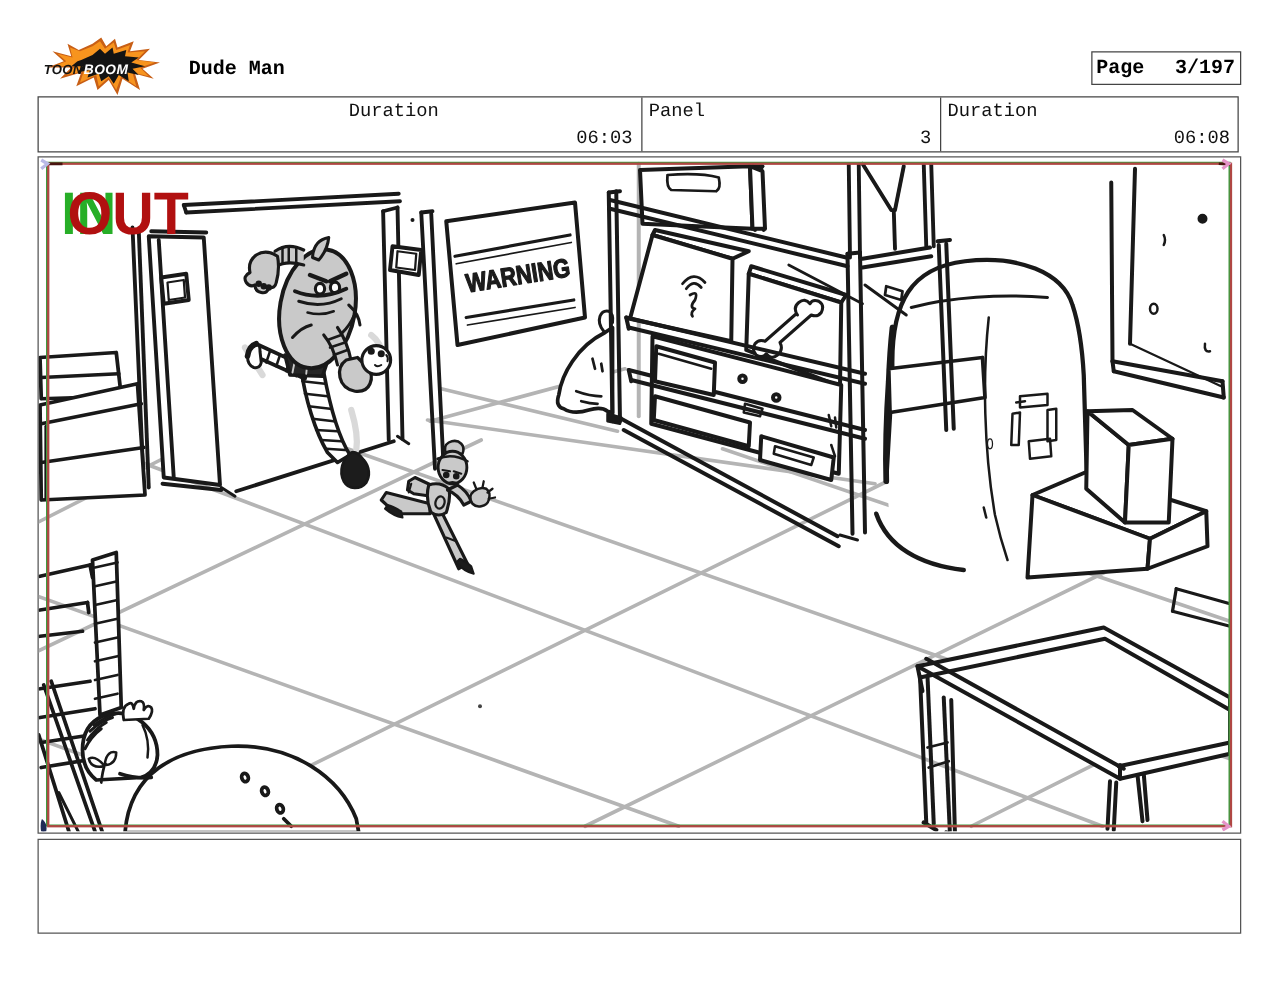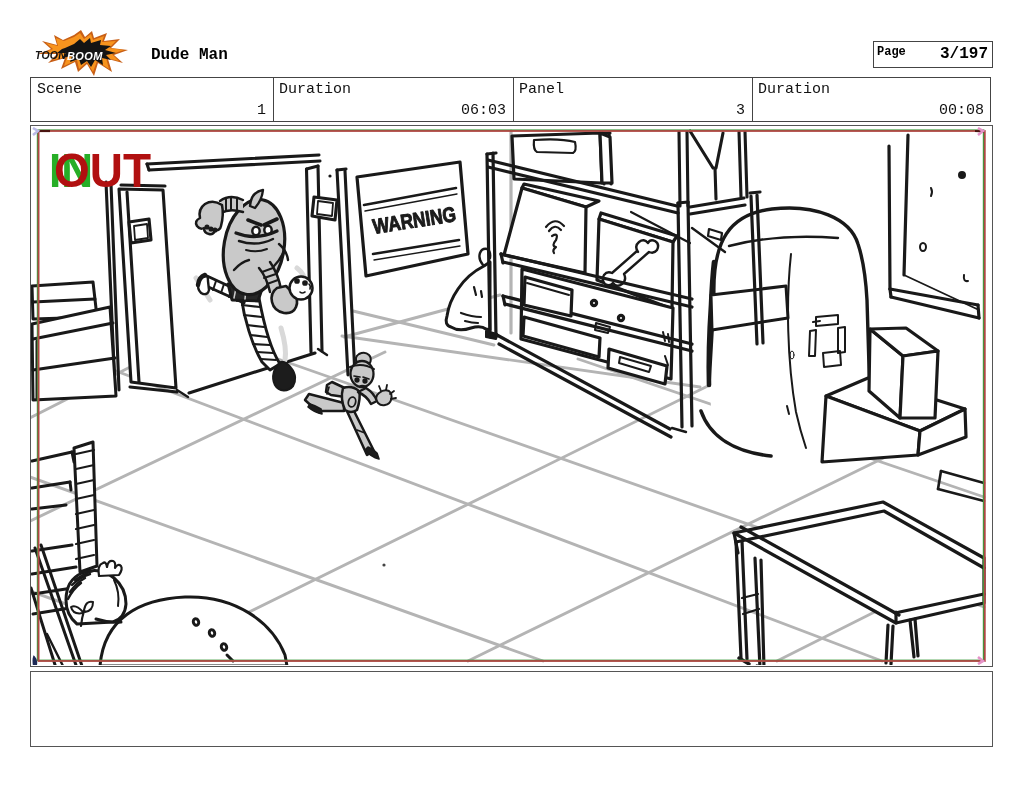--- a/index.html
+++ b/index.html
@@ -4,47 +4,43 @@
 html,body{margin:0;padding:0;width:1024px;height:793px;background:#fff;overflow:hidden;}
 body{font-family:"Liberation Mono",monospace;position:relative;}
 .abs{position:absolute;}
 .celllab{position:absolute;top:3px;left:6px;font-size:15px;color:#111;}
 .cellval{position:absolute;bottom:2px;right:7px;font-size:15px;color:#111;}
 </style></head>
 <body>
 
 <div class="abs" style="left:135px;top:46px;font-size:16px;font-weight:bold;color:#000;margin-left:16px;">Dude&nbsp;Man</div>
 <div class="abs" style="left:873px;top:41px;width:118px;height:25px;border:1px solid #444;"></div>
-<div class="abs" style="left:877px;top:45px;font-size:12px;font-weight:bold;color:#000;">Page</div>
+<div class="abs" style="left:877px;top:45px;font-size:16px;font-weight:bold;color:#000;">Page</div>
 <div class="abs" style="right:36px;top:45px;font-size:16px;font-weight:bold;color:#000;margin-left:40px;">3/197</div>
 
 <svg class="abs" style="left:33px;top:28px" width="95" height="50" viewBox="0 0 95 50">
  <polygon points="30,12 41,7 48,2 52,9 59,3 61,10 74,5 71,13 87,11 78,20 95,22 81,27 90,35 75,31 79,44 65,35 61,48 54,36 45,44 42,34 28,41 32,30 15,35 24,26 5,26 18,21 9,13 24,17 21,7" fill="#c85f16"></polygon>
  <polygon points="31,13 41,9 47,5 51,11 58,6 60,12 71,8 69,14 83,13 76,20 91,22 79,26 86,33 73,30 76,41 64,33 60,44 54,34 46,41 44,32 31,38 34,29 20,32 27,25 10,25 20,21 13,15 25,18 23,10" fill="#f7941e"></polygon>
  <path d="M32,20 L41,16 47,11 51,15 57,10 58,15 68,12 67,17 78,18 72,22 83,25 73,27 78,32 69,30 70,37 62,32 58,39 54,33 48,37 46,31 37,34 39,28 29,30 33,25 24,25 29,21 Z" fill="#141414"></path>
  <text x="2" y="31" font-family="Liberation Sans,sans-serif" font-size="10.5" font-weight="bold" font-style="italic" fill="#141414" letter-spacing="0.2">TOON</text>
  <text x="34" y="31.5" font-family="Liberation Sans,sans-serif" font-size="11" font-weight="bold" font-style="italic" fill="#ffffff" letter-spacing="0.4">BOOM</text>
 </svg>
 
 <div class="abs" style="left:30px;top:77px;width:961px;height:45px;border:1px solid #444;box-sizing:border-box;">
- <div class="abs" style="left:0;top:0;width:242px;height:100%;border-right:1px solid #444;">
-      <span class="celllab">Scene</span>
-      <span class="cellval">1</span>
-    </div>
  <div class="abs" style="left:242px;top:0;width:240px;height:100%;border-right:1px solid #444;">
       <span class="celllab">Duration</span>
       <span class="cellval">06:03</span>
     </div>
  <div class="abs" style="left:482px;top:0;width:239px;height:100%;border-right:1px solid #444;text-decoration:underline;">
       <span class="celllab">Panel</span>
       <span class="cellval">3</span>
     </div>
  <div class="abs" style="left:721px;top:0;width:239px;height:100%;">
       <span class="celllab">Duration</span>
-      <span class="cellval">00:08</span>
+      <span class="cellval">06:08</span>
     </div>
 </div>
 
 <div class="abs" style="left:30px;top:125px;width:963px;height:542px;border:1px solid #555;box-sizing:border-box;"></div>
 
 <div class="abs" style="left:30px;top:671px;width:963px;height:76px;border:1px solid #555;box-sizing:border-box;"></div>
 
 <svg class="abs" style="left:31px;top:126px" width="960" height="539" viewBox="31 126 960 539">
 <g stroke="#b4b4b4" stroke-width="2.9" stroke-linecap="round">
       <line x1="30" y1="418" x2="142" y2="361"></line>

